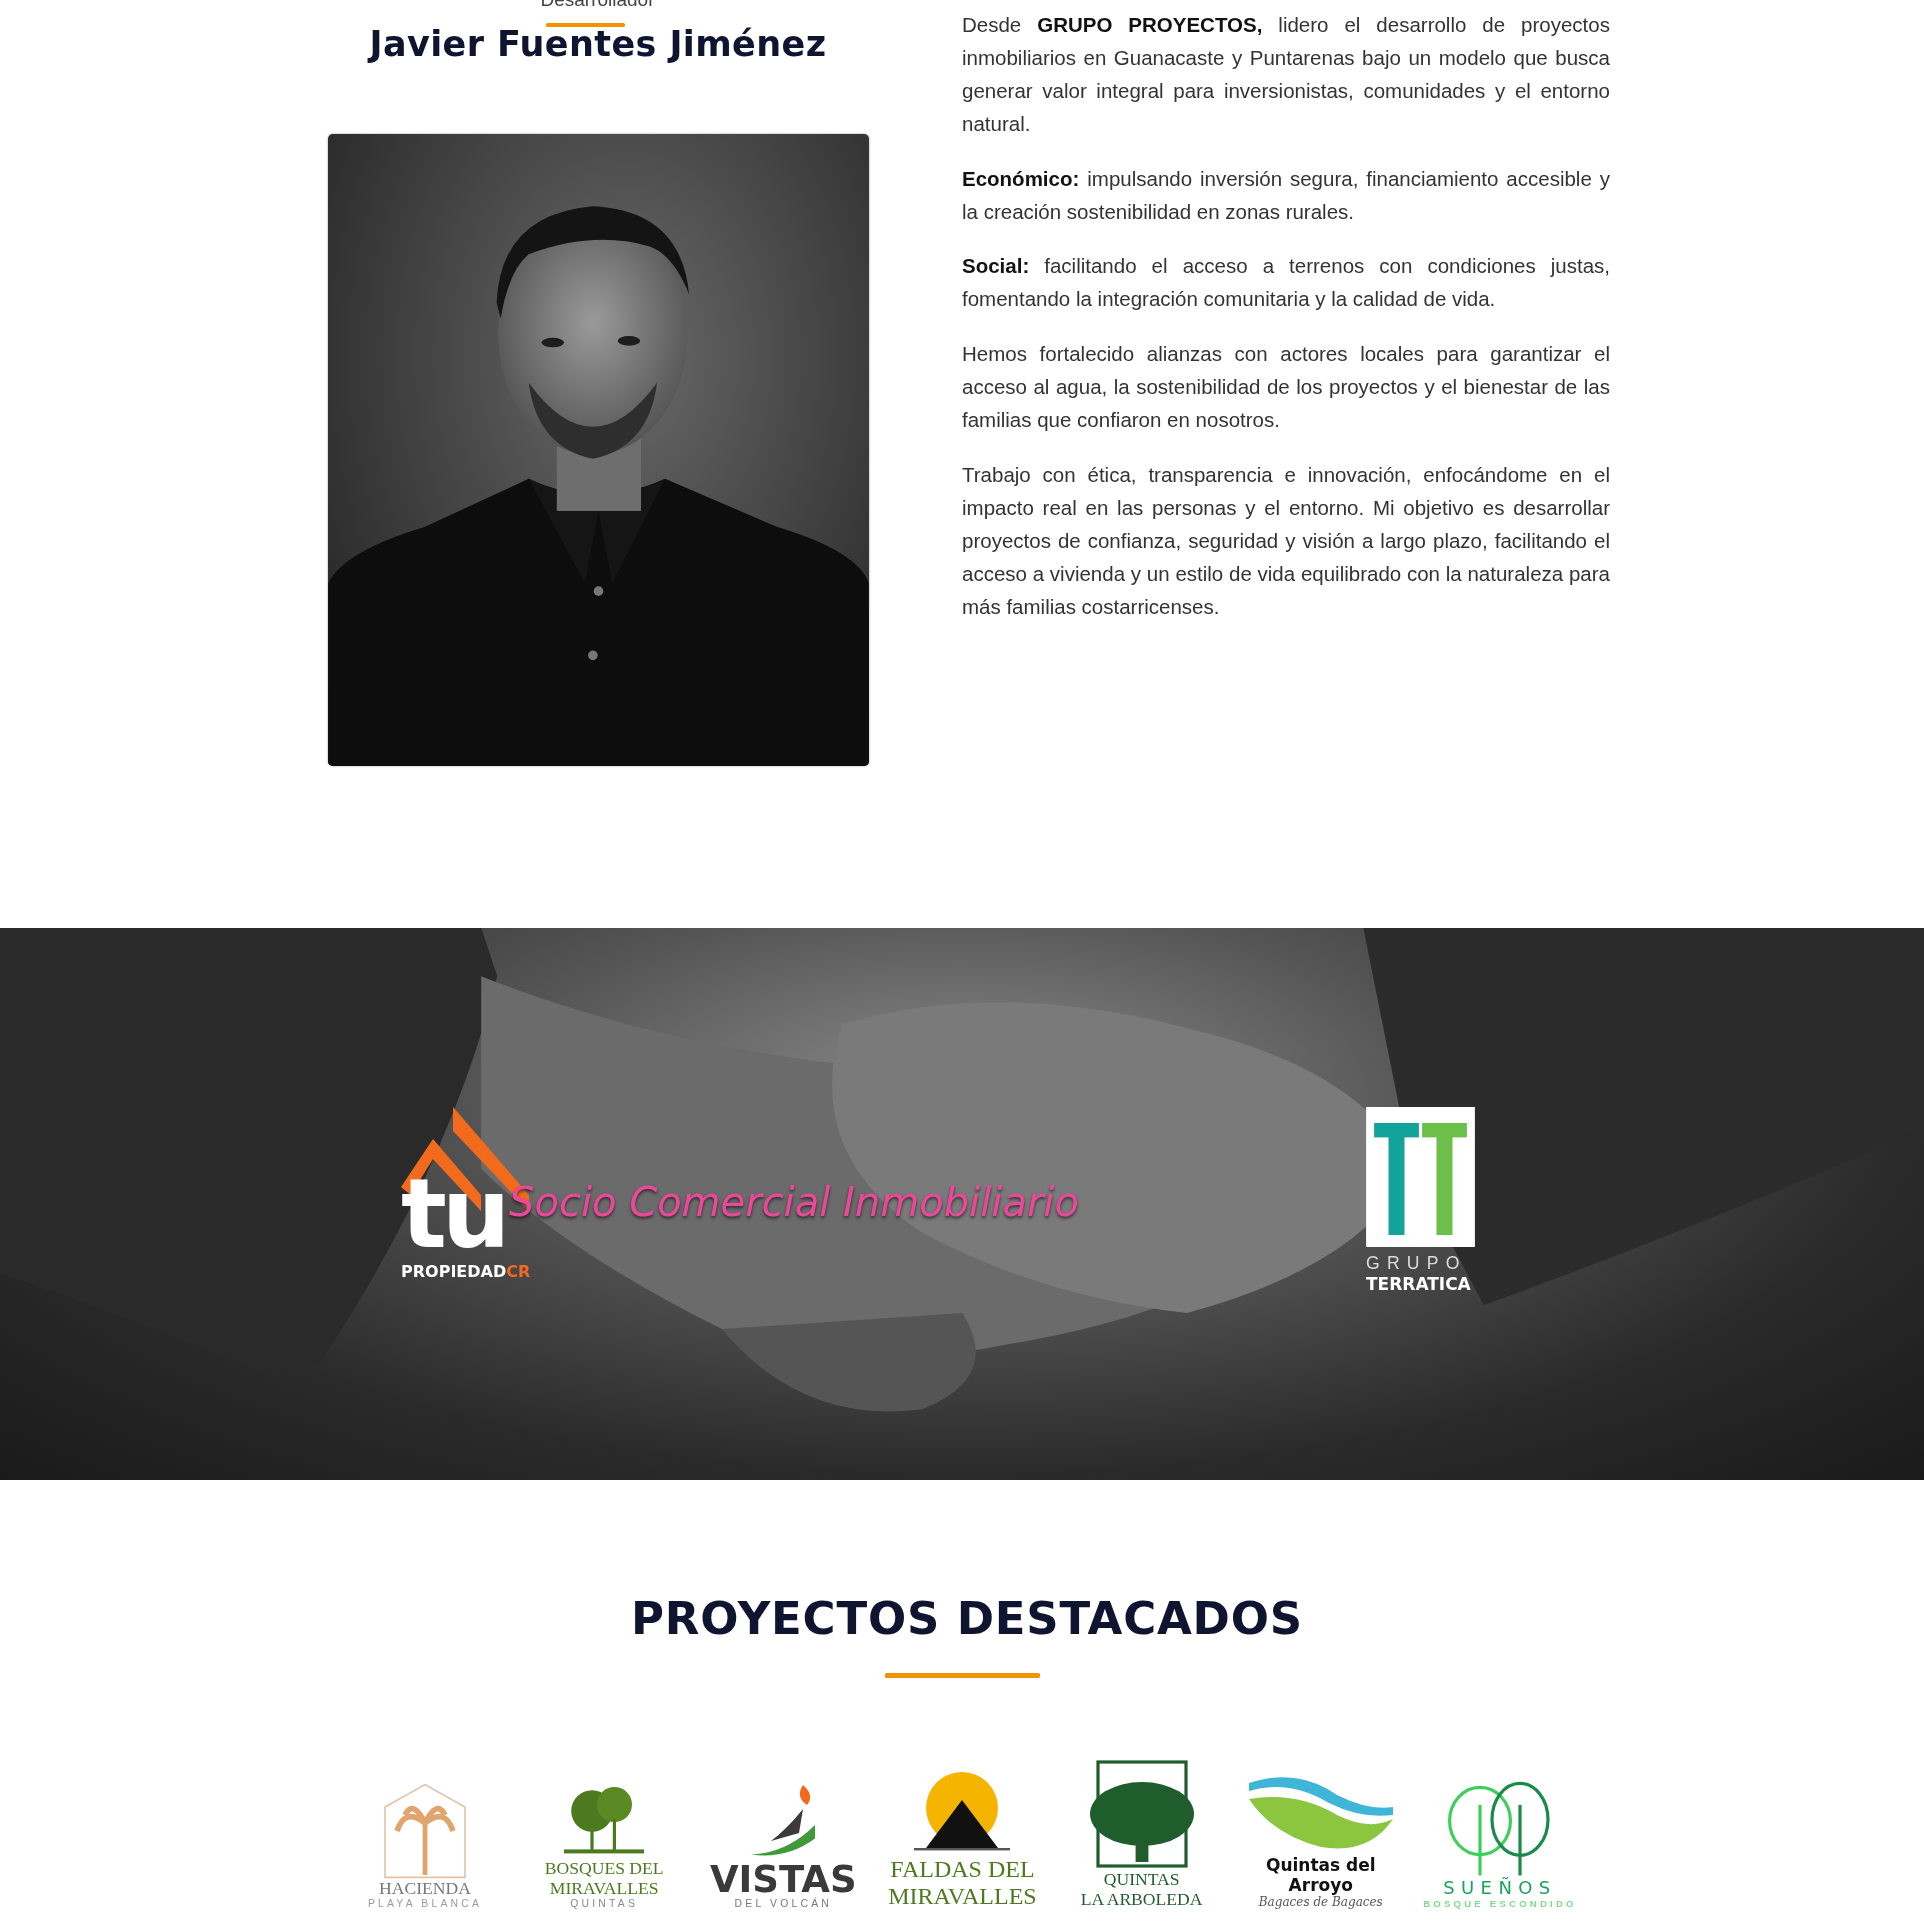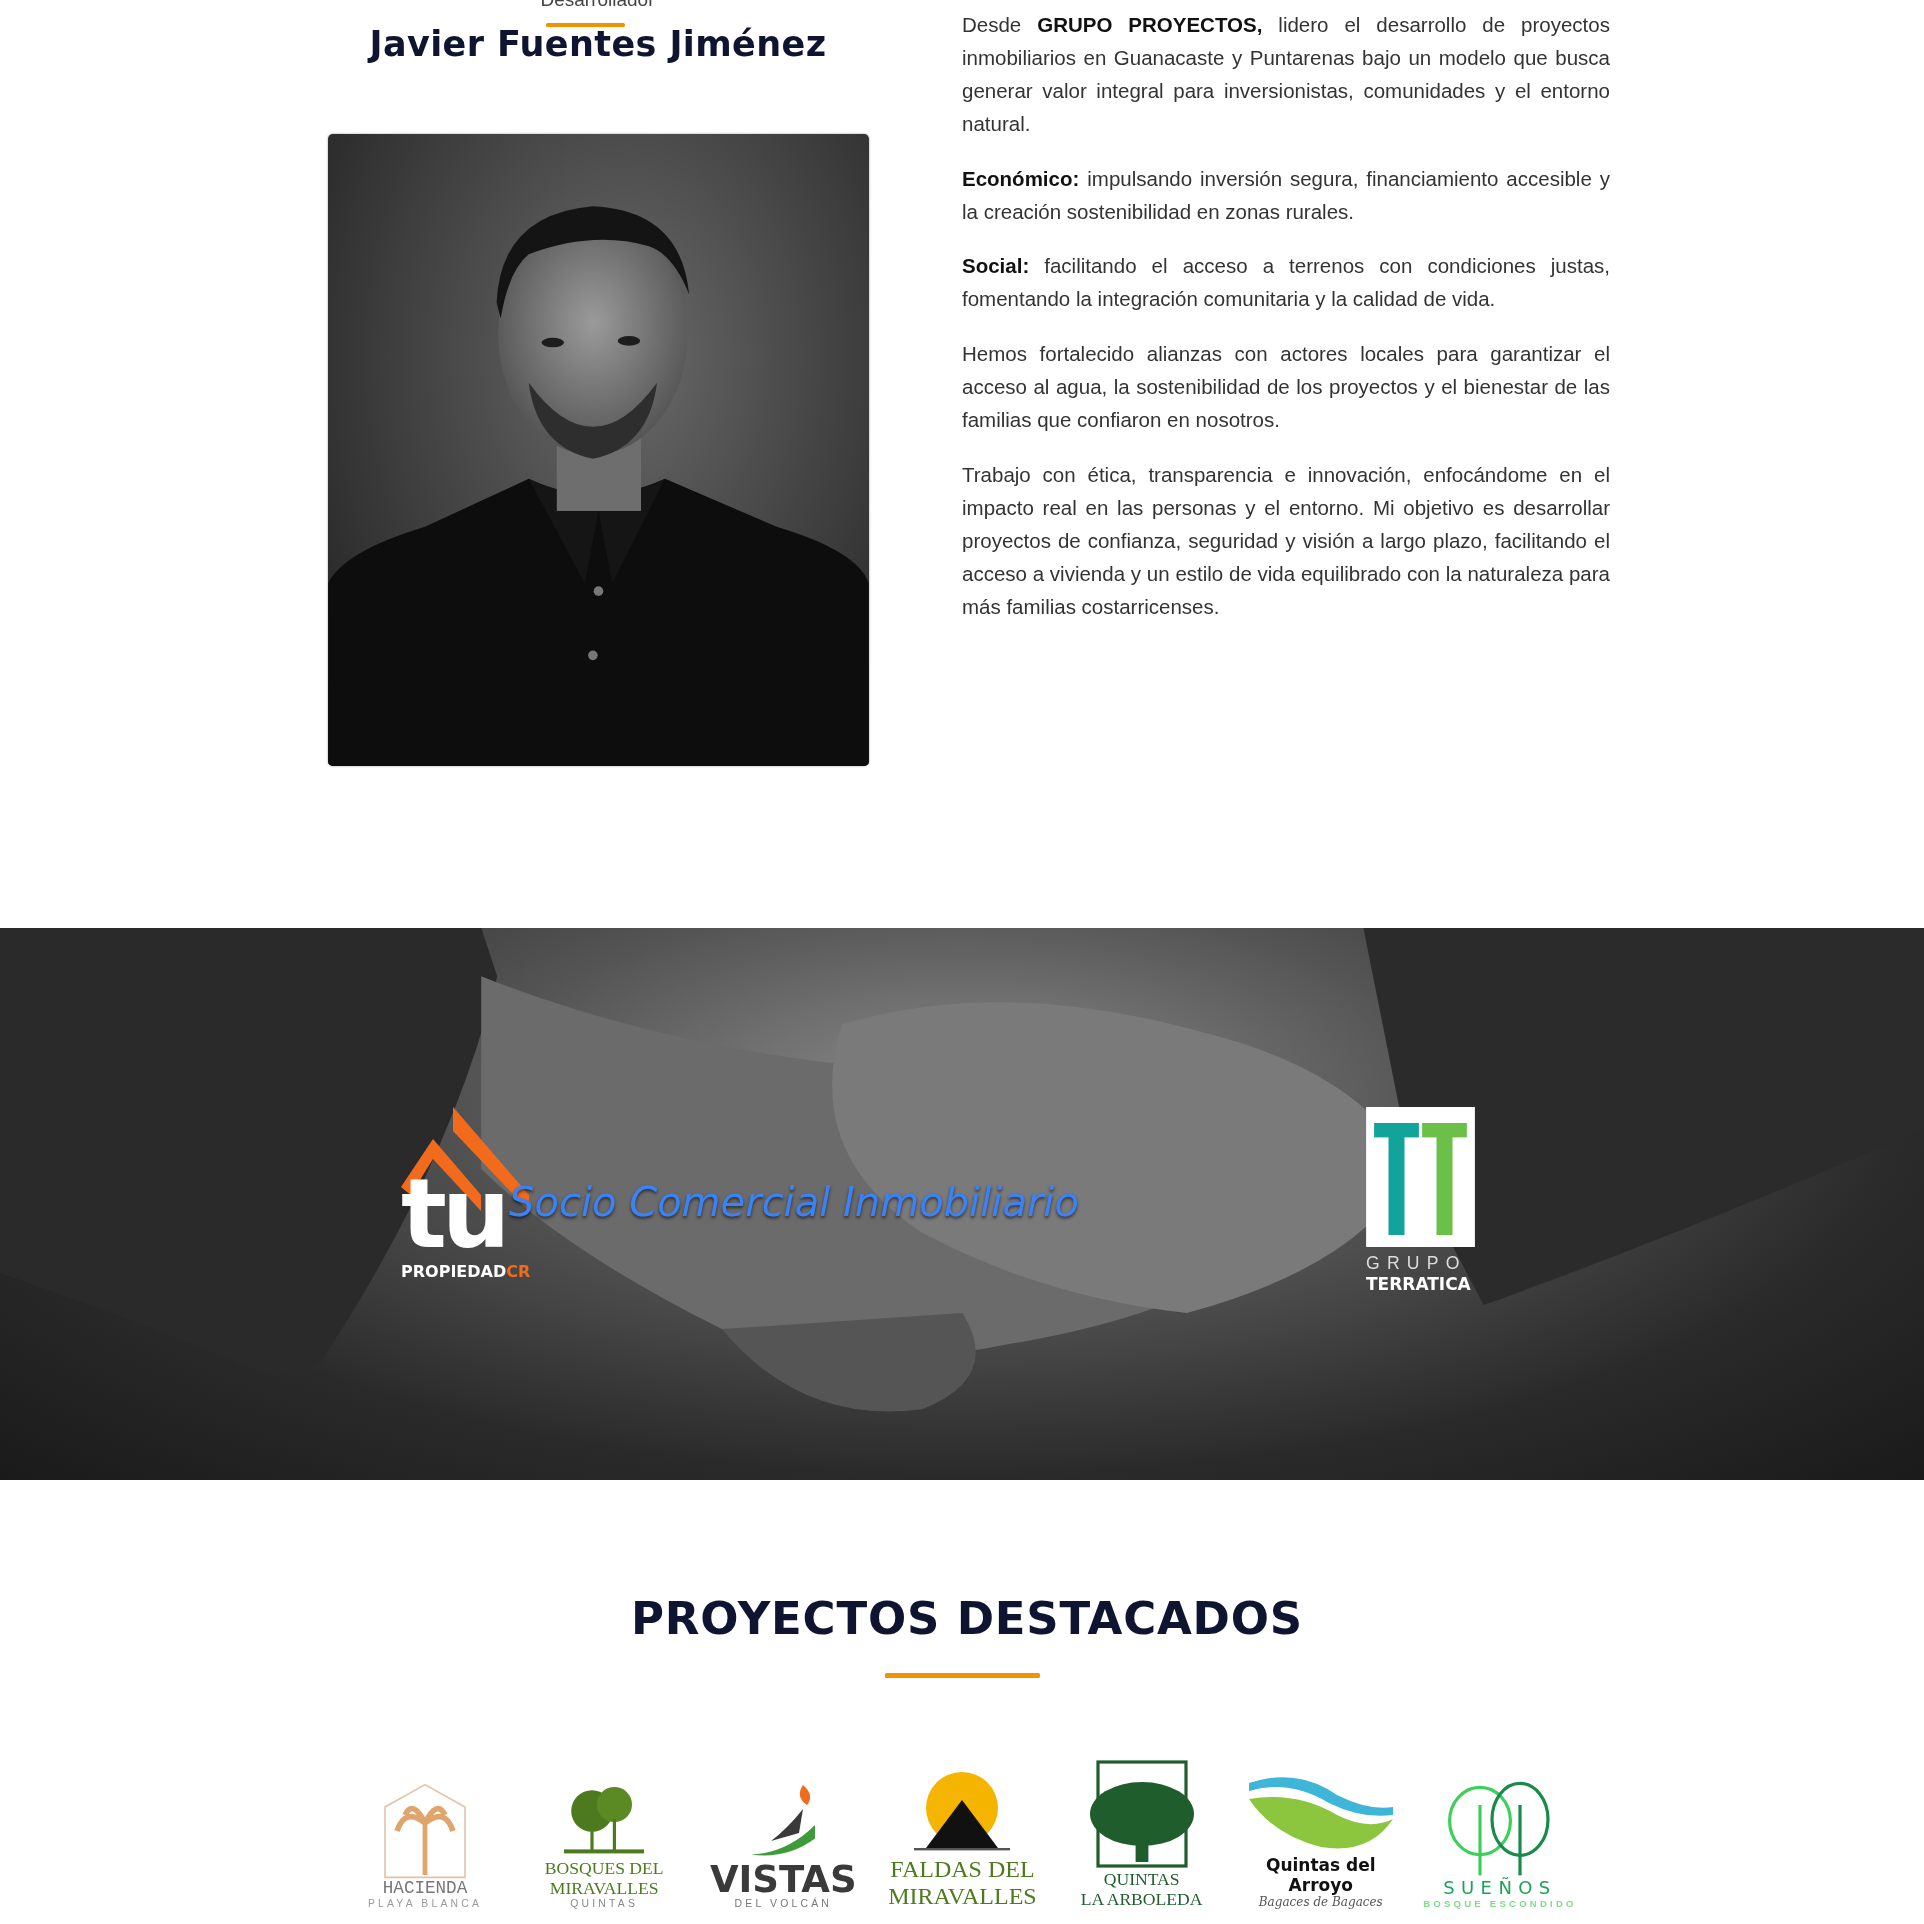--- a/index.html
+++ b/index.html
@@ -8,21 +8,21 @@
   .role{left:385px;top:-11.2px;width:425px;text-align:center;font-size:19px;color:#444;font-family:"Liberation Sans",sans-serif;}
   .role-bar{left:546px;top:22.5px;width:79px;height:4.8px;background:#f39200;border-radius:1.6px;}
   .name{left:305px;top:24px;width:586px;text-align:center;font-size:35px;font-weight:bold;color:#0f1530;letter-spacing:0.4px;font-family:"DejaVu Sans",sans-serif;}
   .photo{left:328px;top:134px;width:541px;height:632px;border-radius:4.8px;overflow:hidden;
     background:radial-gradient(ellipse at 55% 35%, #6a6a6a 0%, #4a4a4a 40%, #2c2c2c 80%, #1e1e1e 100%);box-shadow:0 0 2.4px rgba(0,0,0,.4);}
   .bio{left:962px;top:8px;width:648px;font-family:"Liberation Sans",sans-serif;font-size:20.5px;line-height:33px;color:#333;text-align:justify;}
   .bio p{margin:0 0 21.7px 0;}
   .bio b{color:#111;}
   .banner{left:0;top:928px;width:1924px;height:552px;overflow:hidden;
     background:radial-gradient(ellipse at 50% 30%, #8a8a8a 0%, #555 35%, #2a2a2a 70%, #1a1a1a 100%);}
-  .banner-title{left:0;top:1179px;width:1588px;text-align:center;font-size:40px;font-style:italic;color:#3b82f6;font-family:"DejaVu Sans",sans-serif;text-shadow:0 1.6px 3.2px rgba(0,0,0,.6);}
+  .banner-title{left:0;top:1179px;width:1588px;text-align:center;font-size:40px;font-style:italic;color:#ec4899;font-family:"DejaVu Sans",sans-serif;text-shadow:0 1.6px 3.2px rgba(0,0,0,.6);}
   .section-title{left:5px;top:1592px;width:1924px;text-align:center;font-size:45px;font-weight:bold;color:#0f1530;font-family:"DejaVu Sans",sans-serif;letter-spacing:0.8px;}
   .section-bar{left:885px;top:1673px;width:155px;height:4.8px;background:#f39200;border-radius:1.6px;}
   .logos{left:345px;top:1749px;width:1235px;height:160px;display:flex;justify-content:space-between;align-items:flex-end;}
   .logo{width:160px;height:160px;display:flex;flex-direction:column;align-items:center;justify-content:flex-end;text-align:center;}
   .lg-t1{font-family:"Liberation Serif",serif;font-size:17.6px;line-height:1.1;}
   .lg-t2{font-family:"Liberation Sans",sans-serif;font-size:10.4px;letter-spacing:3.2px;}
 </style>
 </head>
 <body>
 
@@ -98,21 +98,21 @@
 <div class="abs section-title">PROYECTOS DESTACADOS</div>
 <div class="abs section-bar"></div>
 
 <div class="abs logos">
   <div class="logo">
     <svg width="88" height="96" viewBox="0 0 110 120">
       <polygon points="5,30 55,2 105,30 105,118 5,118" fill="none" stroke="#e3c2a5" stroke-width="2"></polygon>
       <rect x="52" y="50" width="6" height="65" fill="#e0a56c"></rect>
       <path d="M55 50 Q30 30 20 60 M55 50 Q80 30 90 60 M55 50 Q40 20 30 40 M55 50 Q70 20 80 40" stroke="#e0a56c" stroke-width="7" fill="none"></path>
     </svg>
-    <div class="lg-t1" style="font-family:Liberation Mono, monospace;color:#777;">HACIENDA</div>
+    <div class="lg-t1" style="font-family:Liberation Serif, serif;color:#777;">HACIENDA</div>
     <div class="lg-t2" style="color:#999;">PLAYA BLANCA</div>
   </div>
   <div class="logo">
     <svg width="88" height="80" viewBox="0 0 110 100">
       <circle cx="40" cy="40" r="26" fill="#4e7a1f"></circle>
         <circle cx="68" cy="32" r="22" fill="#5b8a24"></circle>
       <rect x="38" y="55" width="4" height="35" fill="#4e7a1f"></rect>
         <rect x="66" y="50" width="4" height="40" fill="#4e7a1f"></rect>
       <rect x="5" y="88" width="100" height="5" fill="#4e7a1f"></rect>
     </svg>

